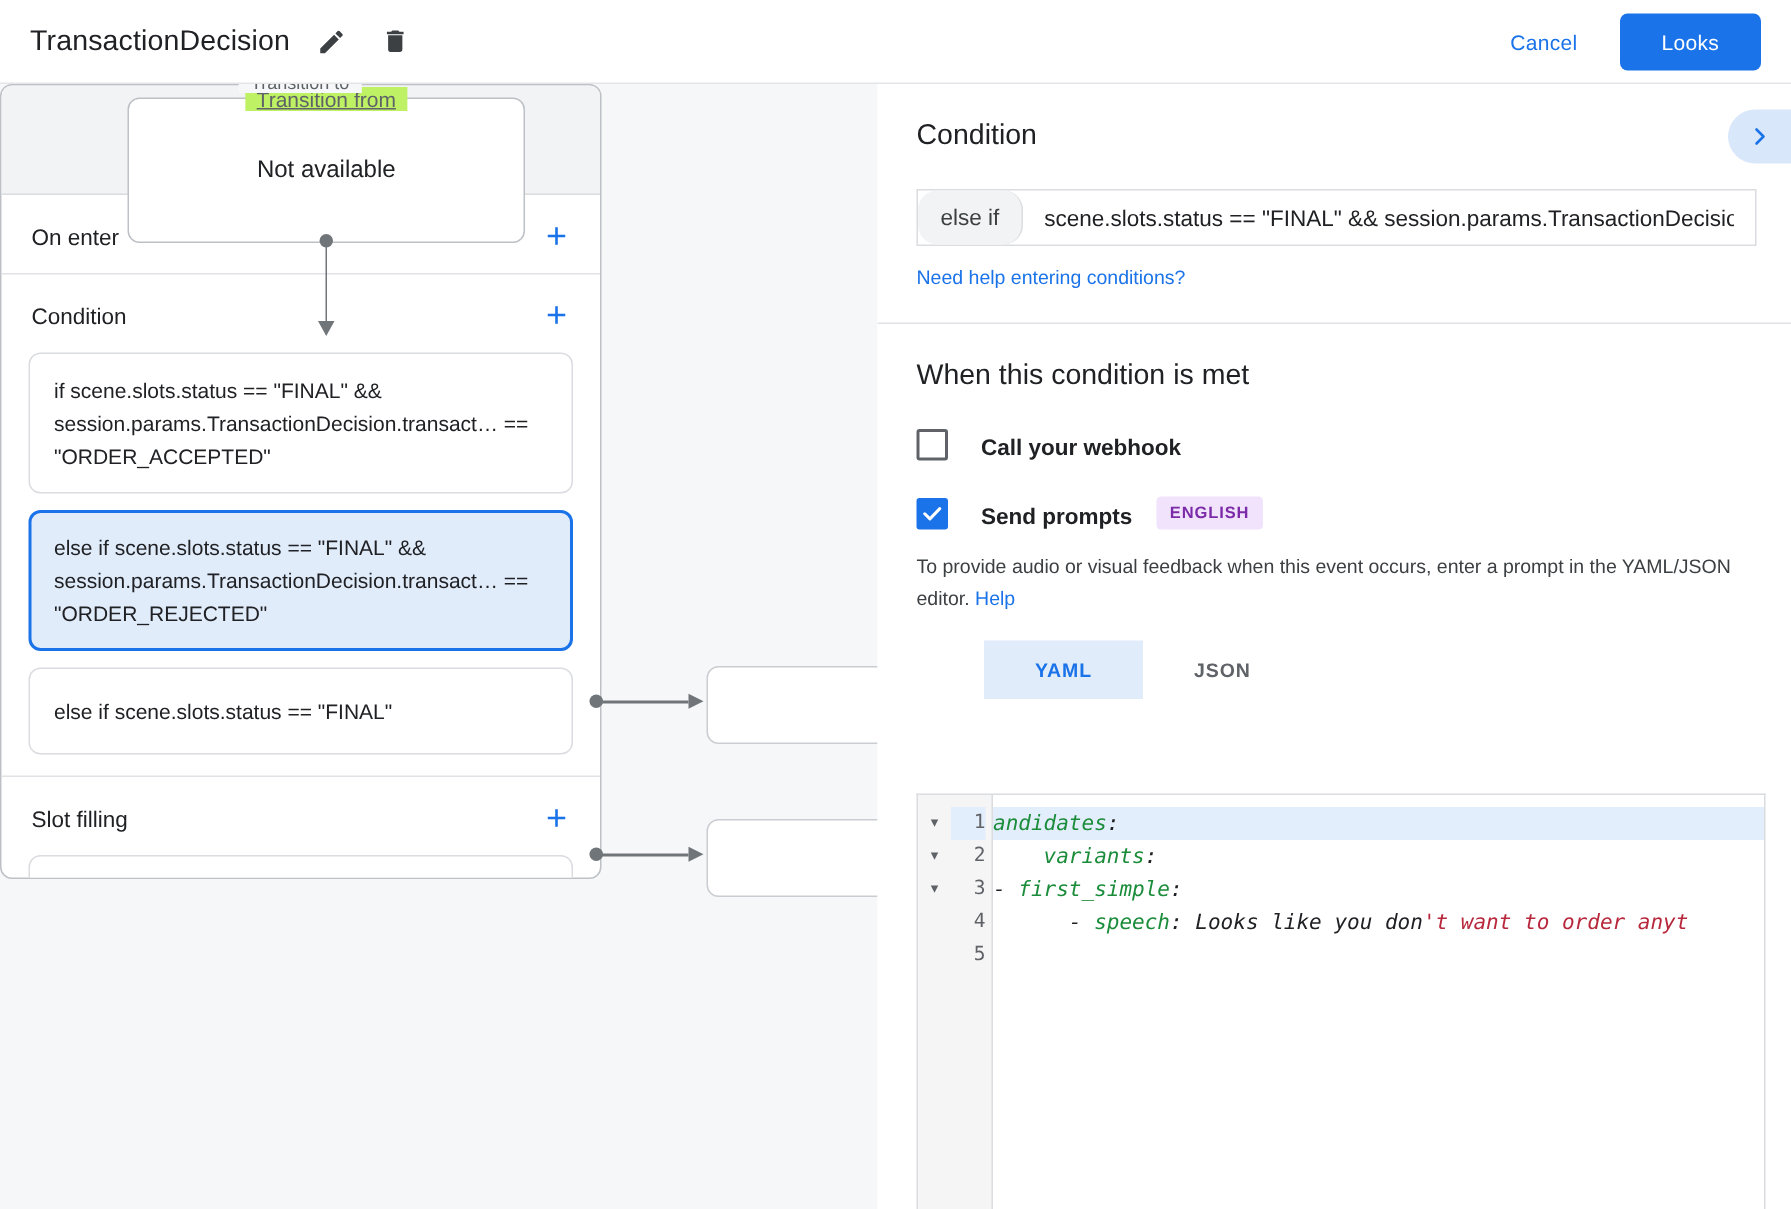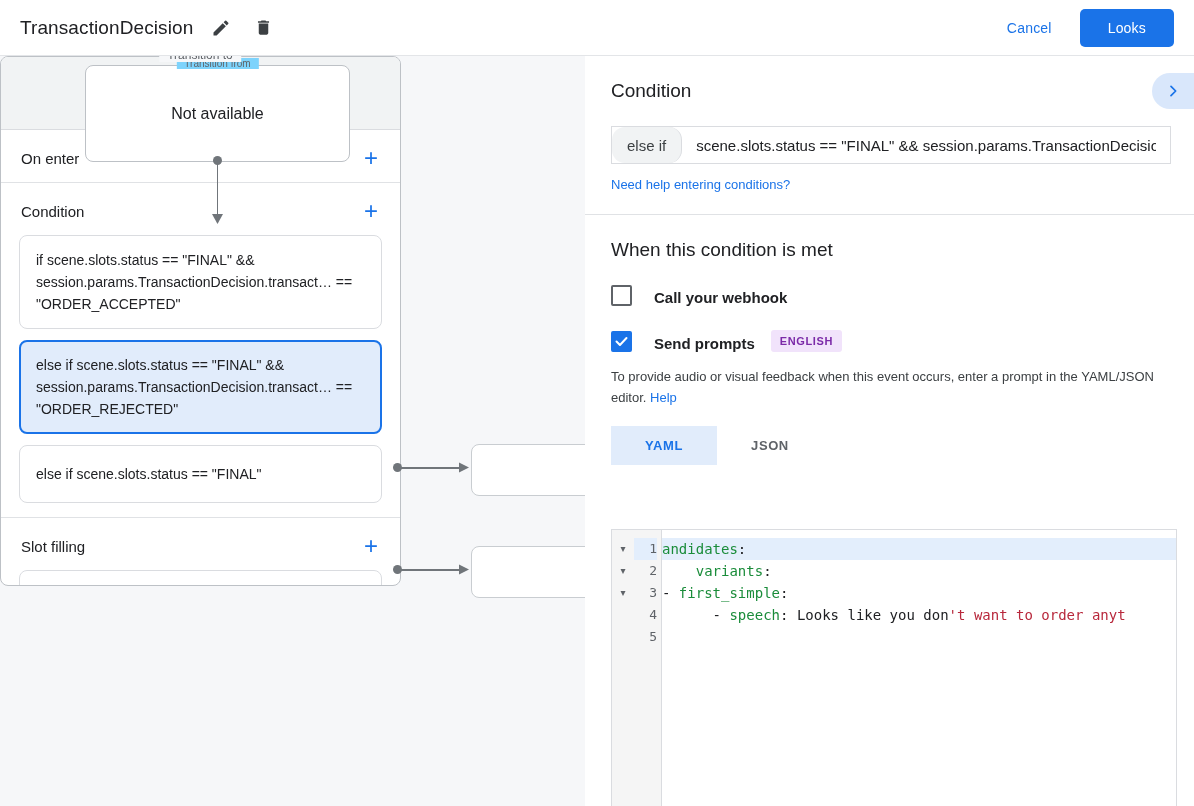--- a/index.html
+++ b/index.html
@@ -47,22 +47,23 @@
   }
 
   
   .fcard { position: absolute; }
   .fcard-box {
     border: 1px solid #bdc1c6; border-radius: 8px; background: #fff;
     position: relative;
   }
   .fcard-legend {
     position: absolute; top: -8px; left: 50%; transform: translateX(-50%);
-    background: #7dd3fc; padding: 0 8px; font-size: 10px; color: #5f6368;
+    background: #bef264; padding: 0 8px; font-size: 14px; color: #5f6368;
     white-space: nowrap;
+    text-decoration: underline;
   }
 
   #transition-from { left: 85px; top: 9px; width: 265px; height: 97px; }
   #transition-from .body {
     display: flex; align-items: center; justify-content: center;
     height: 100%; font-size: 16px; color: #202124;
   }
 
   .connector-dot {
     position: absolute; width: 9px; height: 9px; border-radius: 50%;
@@ -170,21 +171,21 @@
     margin-left: 16px; background: #f1e3fb; color: #7b2aa8;
     font-size: 11px; font-weight: bold; letter-spacing: .6px;
     padding: 5px 9px; border-radius: 3px;
   }
   .hint {
     font-size: 13px; color: #3c4043; line-height: 21px; width: 570px;
     margin-bottom: 18px;
   }
   .hint a { color: #1a73e8; text-decoration: none; cursor: pointer; }
 
-  .tabs { display: flex; }
+  .tabs { display: flex; margin-left: 45px; }
   .tab {
     font-size: 13px; font-weight: bold; letter-spacing: .6px;
     padding: 12px 34px; cursor: pointer; color: #5f6368;
   }
   .tab.active { color: #1a73e8; background: #e1ecfb; }
 
   
   .editor {
     position: absolute; left: 611px; top: 529px; width: 566px; height: 277px;
     border-top: 1px solid #dadce0; border-left: 1px solid #dadce0;
@@ -192,21 +193,21 @@
     background: #fff; display: flex; overflow: hidden;
   }
   .gutter-fold {
     width: 22px; background: #f5f5f5; padding-top: 8px; flex: none;
   }
   .gutter-num {
     width: 28px; background: #f5f5f5; padding-top: 8px; flex: none;
     text-align: right; padding-right: 4px;
     border-right: 1px solid #dadce0;
   }
-  .code-area { flex: 1; padding-top: 8px; overflow: hidden; position: relative; }
+  .code-area { flex: 1; padding-top: 8px; overflow: hidden; position: relative; font-style: italic; }
   .cl {
     height: 22px; line-height: 22px;
     font-family: "DejaVu Sans Mono", monospace; font-size: 14px;
     white-space: pre; color: #202124;
   }
   .cl.hl { background: #e3eefc; }
   .fold { color: #5f6368; font-size: 10px; line-height: 22px; text-align: center; }
   .ln { color: #5f6368; font-size: 13px; line-height: 22px;
         font-family: "DejaVu Sans Mono", monospace; }
   .ln.hl { background: #e3eefc; }

